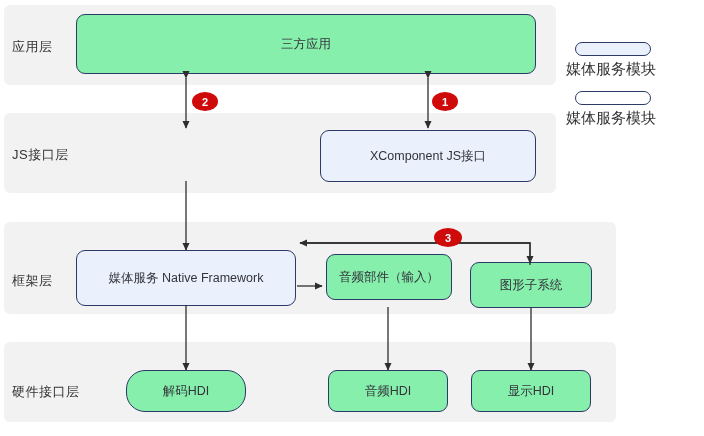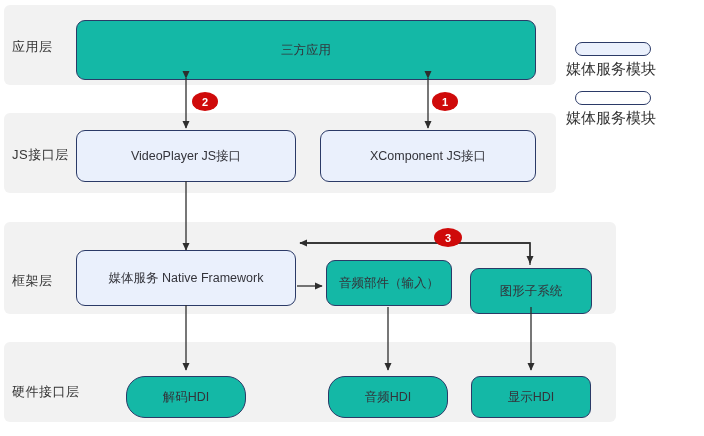--- a/index.html
+++ b/index.html
@@ -41,22 +41,21 @@
     justify-content: center;
     font-size: 12.5px;
     color: #33333a;
     text-align: center;
     line-height: 1.2;
   }
   .node.media {
     background: #eaf0fc;
   }
   .node.peripheral {
-    background: #14b8a6;
-    margin-top: 6px;
+    background: #86efac;
   }
   .badge {
     position: absolute;
     background: #cf0a0a;
     color: #ffffff;
     border-radius: 50%;
     display: flex;
     align-items: center;
     justify-content: center;
     font-size: 11px;
@@ -123,33 +122,32 @@
 
     <line x1="186" y1="305" x2="186" y2="370" stroke="#2e2e2e" stroke-width="1.3" marker-end="url(#arrowhead)"></line>
 
     <line x1="388" y1="307" x2="388" y2="370" stroke="#2e2e2e" stroke-width="1.3" marker-end="url(#arrowhead)"></line>
 
     <line x1="531" y1="307" x2="531" y2="370" stroke="#2e2e2e" stroke-width="1.3" marker-end="url(#arrowhead)"></line>
   </svg>
 
   <div class="node peripheral" style="left:76px; top:14px; width:460px; height:60px;">三方应用</div>
 
-  <div class="node media" style="left:76px; top:130px; width:220px; height:52px;">VideoPlayer JS接口</div>
 
   <div class="node media" style="left:320px; top:130px; width:216px; height:52px;">XComponent JS接口</div>
 
   <div class="node media" style="left:76px; top:250px; width:220px; height:56px;">媒体服务 Native Framework</div>
 
   <div class="node peripheral" style="left:326px; top:254px; width:126px; height:46px;">音频部件（输入）</div>
 
   <div class="node peripheral" style="left:470px; top:262px; width:122px; height:46px;">图形子系统</div>
 
   <div class="node peripheral" style="left:126px; top:370px; width:120px; height:42px;border-radius:19px;">解码HDI</div>
 
-  <div class="node peripheral" style="left:328px; top:370px; width:120px; height:42px;border-radius:17px;">音频HDI</div>
+  <div class="node peripheral" style="left:328px; top:370px; width:120px; height:42px;">音频HDI</div>
 
   <div class="node peripheral" style="left:471px; top:370px; width:120px; height:42px;">显示HDI</div>
 
   <div class="badge" style="left:192px; top:92px; width:26px; height:19px;">2</div>
   <div class="badge" style="left:432px; top:92px; width:26px; height:19px;">1</div>
   <div class="badge" style="left:434px; top:228px; width:28px; height:19px;">3</div>
 
   <div class="legend-pill media" style="left:575px; top:42px; width:76px;"></div>
   <div class="legend-text" style="left:566px; top:60px;">媒体服务模块</div>
 

